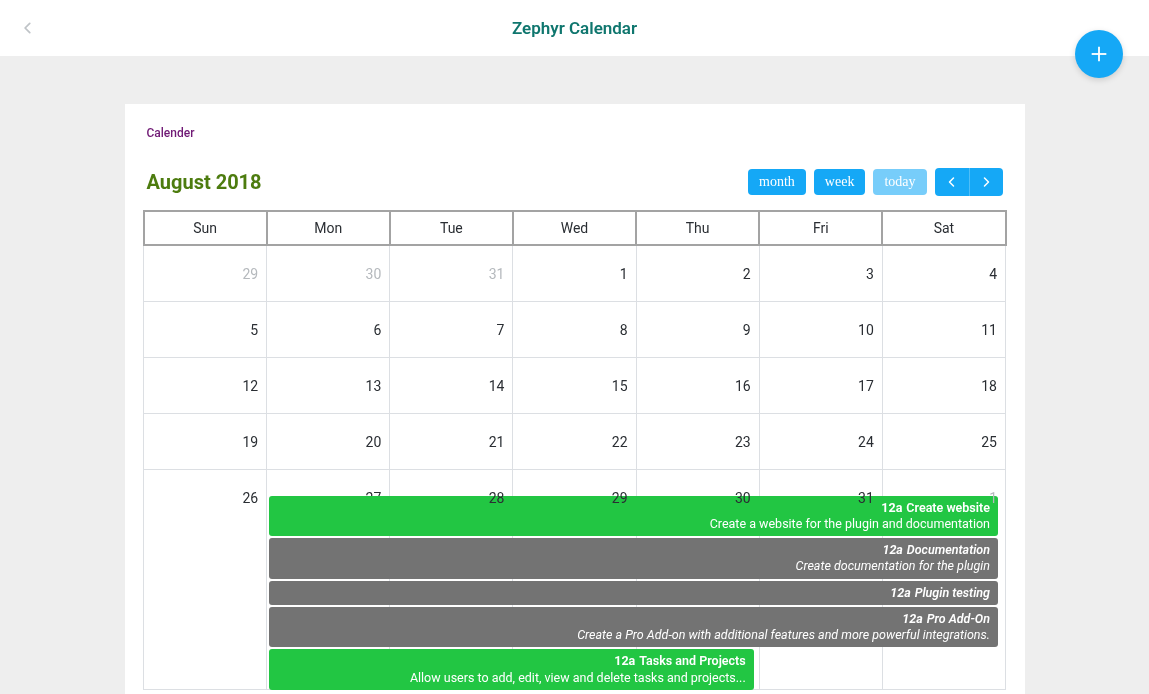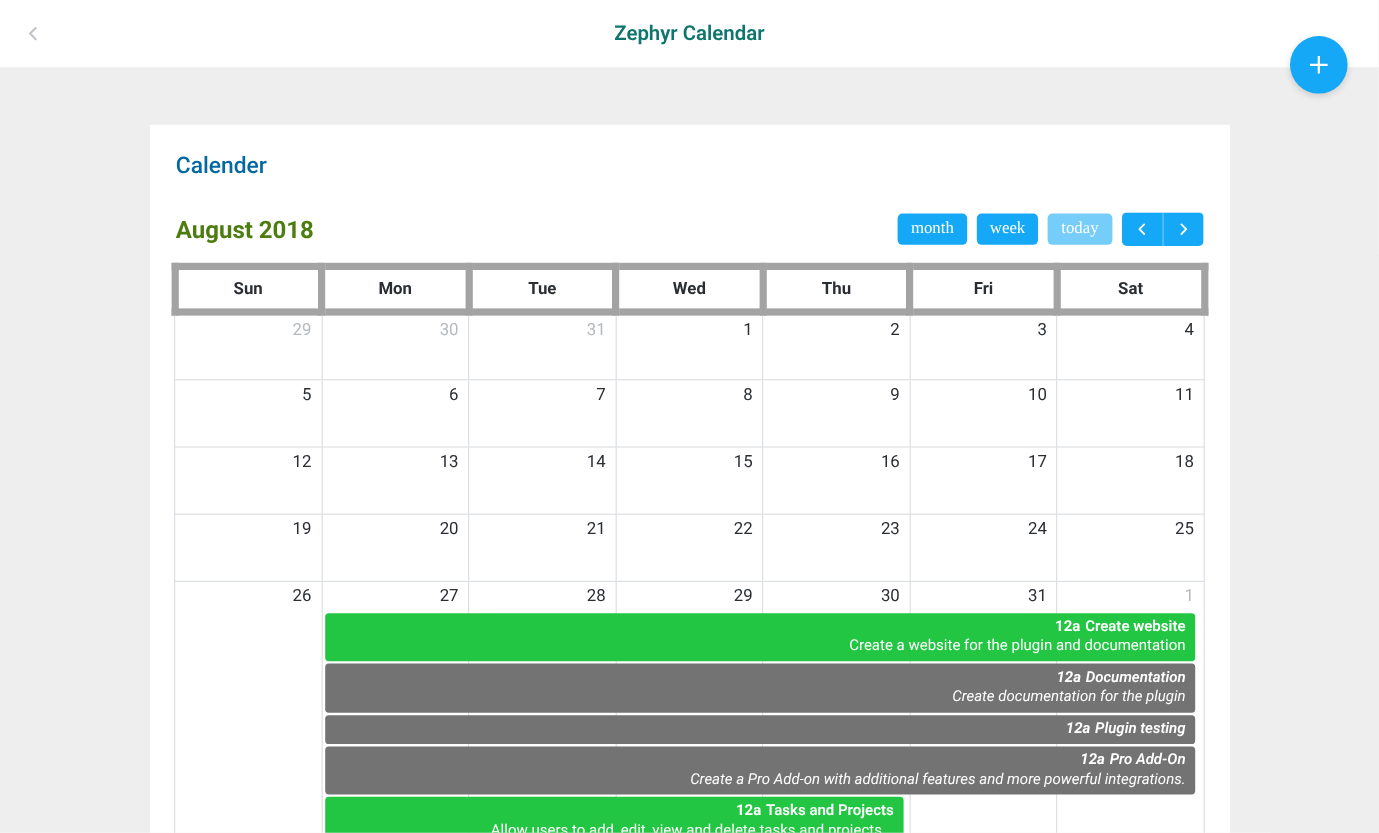--- a/index.html
+++ b/index.html
@@ -53,22 +53,22 @@
     box-shadow: 0 2px 6px rgba(0,0,0,0.15);
   }
   .fab svg { fill: none; stroke: #fff; stroke-width: 2; }
   .card {
     background: #fff;
     width: 900px;
     margin: 48px auto 0;
     padding-bottom: 20px;
   }
   .card-title {
-    color: #0369a1;
-    font-size: 19px;
+    color: #701a75;
+    font-size: 12px;
     font-weight: 500;
     padding: 22px 22px 28px;
   }
   .cal-header {
     display: flex;
     align-items: center;
     justify-content: space-between;
     padding: 0 22px 14px;
   }
   .month-label {
@@ -102,39 +102,39 @@
   }
   .btn-group .nav-btn + .nav-btn { border-left: 1px solid rgba(255,255,255,0.25); }
 
   .cal-table {
     border-collapse: collapse;
     width: calc(100% - 36px);
     margin: 0 18px;
     table-layout: fixed;
   }
   .cal-table th {
-    border: 6px solid #a3a3a3;
+    border: 2px solid #a3a3a3;
     font-size: 14px;
-    font-weight: 700;
+    font-weight: 400;
     padding: 8px 0;
     color: #2a2e33;
     background: #fff;
     margin-left: 30px;
   }
   .cal-table td {
     border: 1px solid #dcdfe3;
     vertical-align: top;
     height: 56px;
     position: relative;
     padding: 0;
   }
   .cal-table tr.tall td { height: 220px; }
   .daynum {
     position: absolute;
-    top: 4px;
+    top: 20px;
     right: 8px;
     font-size: 14px;
     color: #2a2e33;
   }
   .daynum.muted { color: #b5b9bd; }
 
   .events-wrap {
     position: absolute;
     top: 24px;
     left: 0;

